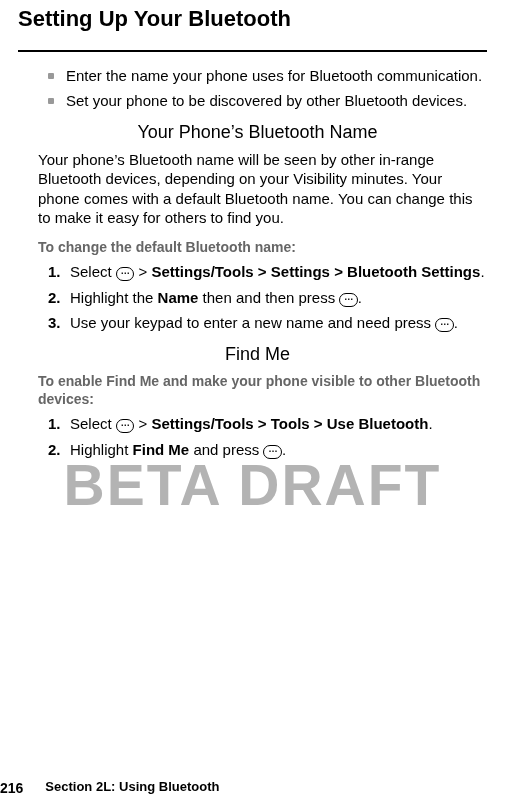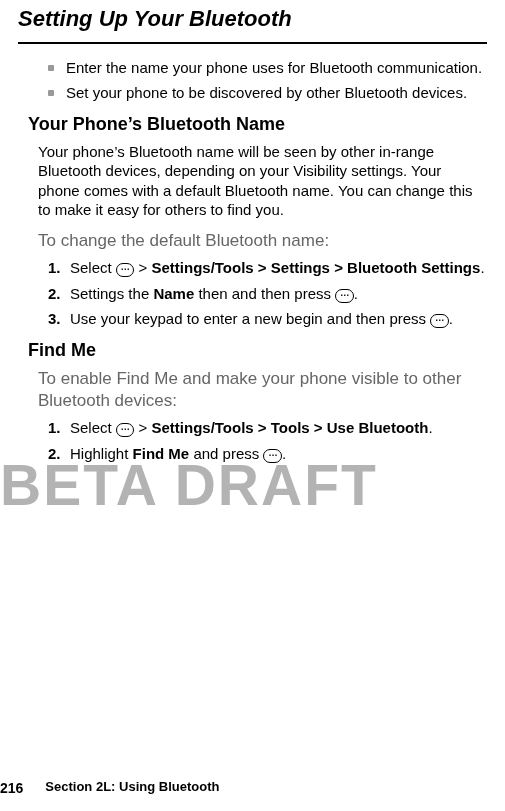--- a/index.html
+++ b/index.html
@@ -11,33 +11,33 @@
     color: #000;
     position: relative;
     padding: 5px 18px 0 18px;
     line-height: 1.3;
   }
   .watermark {
     position: absolute;
     top: 448px;
     left: 0;
     right: 0;
+    text-align: center;
     font-size: 57px;
     font-weight: 600;
     color: #b3b3b3;
     letter-spacing: 2px;
     z-index: 0;
     pointer-events: none;
   }
   .content { position: relative; z-index: 1; }
   h1 {
     font-size: 22px;
     font-weight: 700;
-    margin-bottom: 8px;
-    font-style: italic;
+    margin-bottom: 16px;
   }
   .rule {
     border: none;
     border-top: 2px solid #000;
     margin-bottom: 14px;
   }
   .body-block { margin-left: 20px; }
   p.intro {
     font-size: 15px;
     margin-bottom: 8px;
@@ -58,30 +58,31 @@
     position: absolute;
     left: 0;
     top: 7px;
     width: 6px;
     height: 6px;
     background: #999;
     border-radius: 1px;
   }
   h2 {
     font-size: 18px;
-    font-weight: 700;
+    font-weight: 400;
     margin: 8px 0 6px 0;
+    text-align: center;
   }
   p.para {
     font-size: 15px;
     margin-bottom: 10px;
   }
   p.subhead {
-    font-size: 17px;
-    font-weight: 400;
+    font-size: 14px;
+    font-weight: 700;
     color: #666;
     margin-bottom: 6px;
   }
   ol.steps {
     list-style: none;
     margin-left: 10px;
     margin-bottom: 10px;
   }
   ol.steps li {
     font-size: 15px;
@@ -132,35 +133,35 @@
   <div class="body-block">
 
     <ul class="bullets">
       <li>Enter the name your phone uses for Bluetooth communication.</li>
       <li>Set your phone to be discovered by other Bluetooth devices.</li>
     </ul>
   </div>
 
   <h2 style="margin-left:10px;">Your Phone’s Bluetooth Name</h2>
   <div class="body-block">
-    <p class="para">Your phone’s Bluetooth name will be seen by other in-range Bluetooth devices, depending on your Visibility settings. Your phone comes with a default Bluetooth name. You can change this to make it easy for others to find you.</p>
+    <p class="para">Your phone’s Bluetooth name will be seen by other in-range Bluetooth devices, depending on your Visibility minutes. Your phone comes with a default Bluetooth name. You can change this to make it easy for others to find you.</p>
     <p class="subhead">To change the default Bluetooth name:</p>
 
     <ol class="steps">
       <li>
         <span class="num">1.</span>
         <span>Select </span><span class="btn-icon">⋯</span><span> &gt; </span><b>Settings/Tools &gt; Settings &gt; Bluetooth Settings</b><span>.</span>
       </li>
       <li>
         <span class="num">2.</span>
-        <span>Settings the </span><b>Name</b><span> then and then press </span><span class="btn-icon">⋯</span><span>.</span>
+        <span>Highlight the </span><b>Name</b><span> then and then press </span><span class="btn-icon">⋯</span><span>.</span>
       </li>
       <li>
         <span class="num">3.</span>
-        <span>Use your keypad to enter a new begin and then press </span><span class="btn-icon">⋯</span><span>.</span>
+        <span>Use your keypad to enter a new name and need press </span><span class="btn-icon">⋯</span><span>.</span>
       </li>
     </ol>
   </div>
 
   <h2 style="margin-left:10px;">Find Me</h2>
   <div class="body-block">
     <p class="subhead">To enable Find Me and make your phone visible to other Bluetooth devices:</p>
 
     <ol class="steps">
       <li>

